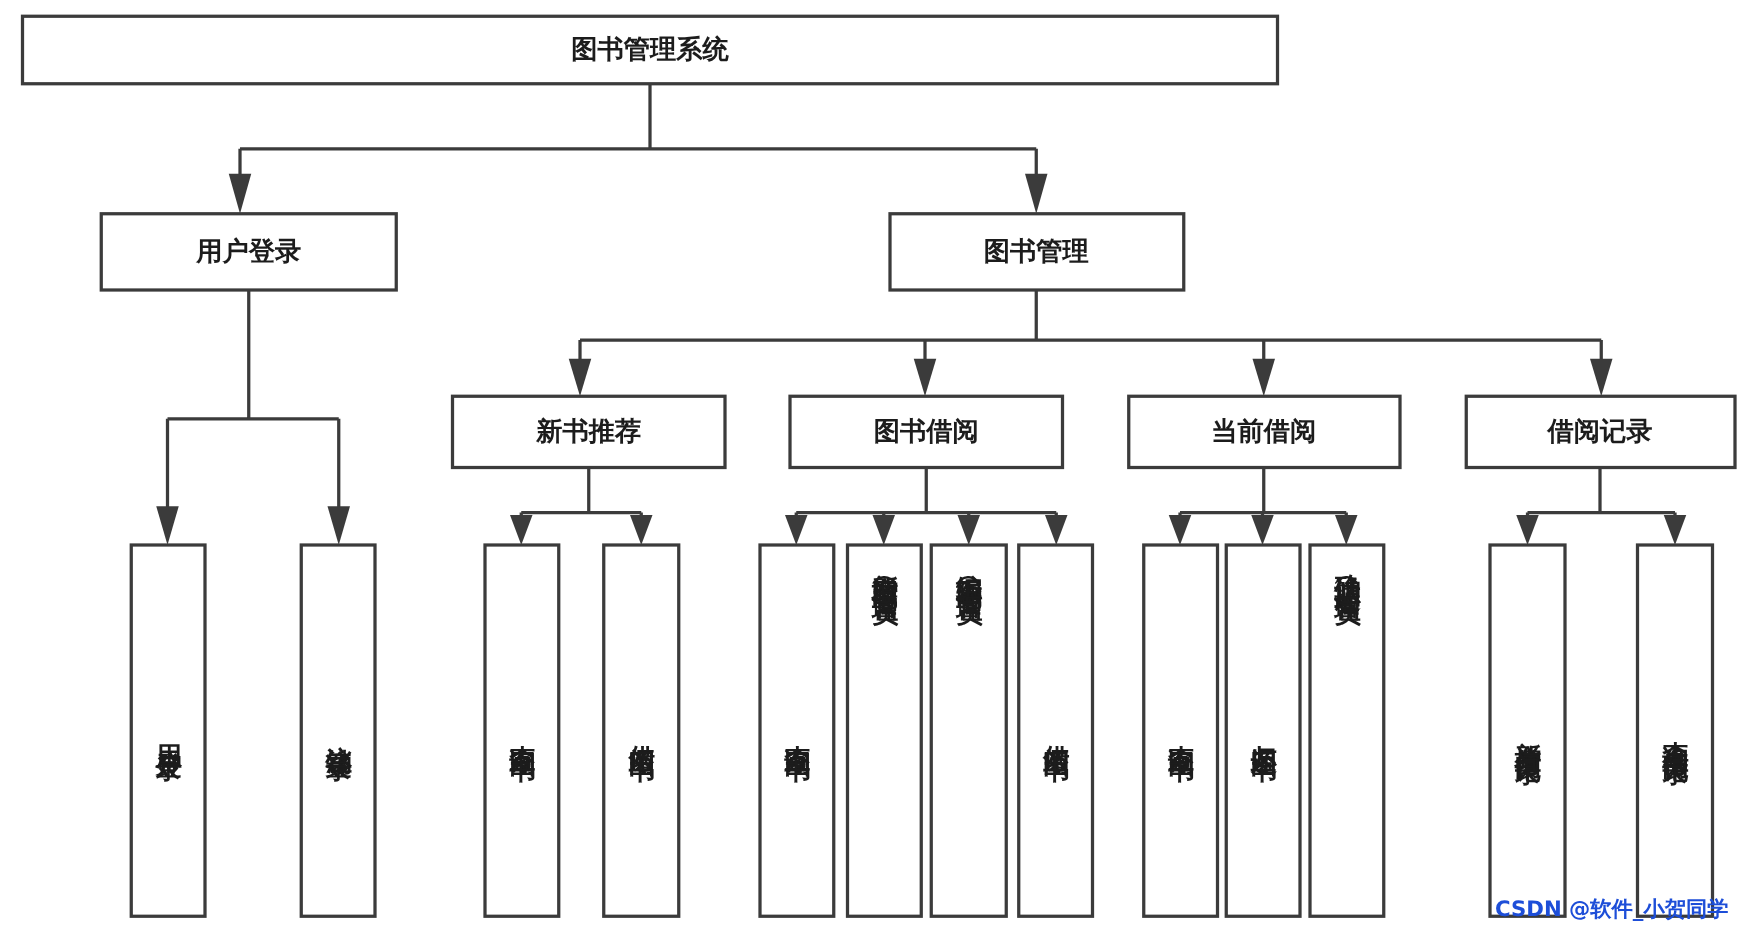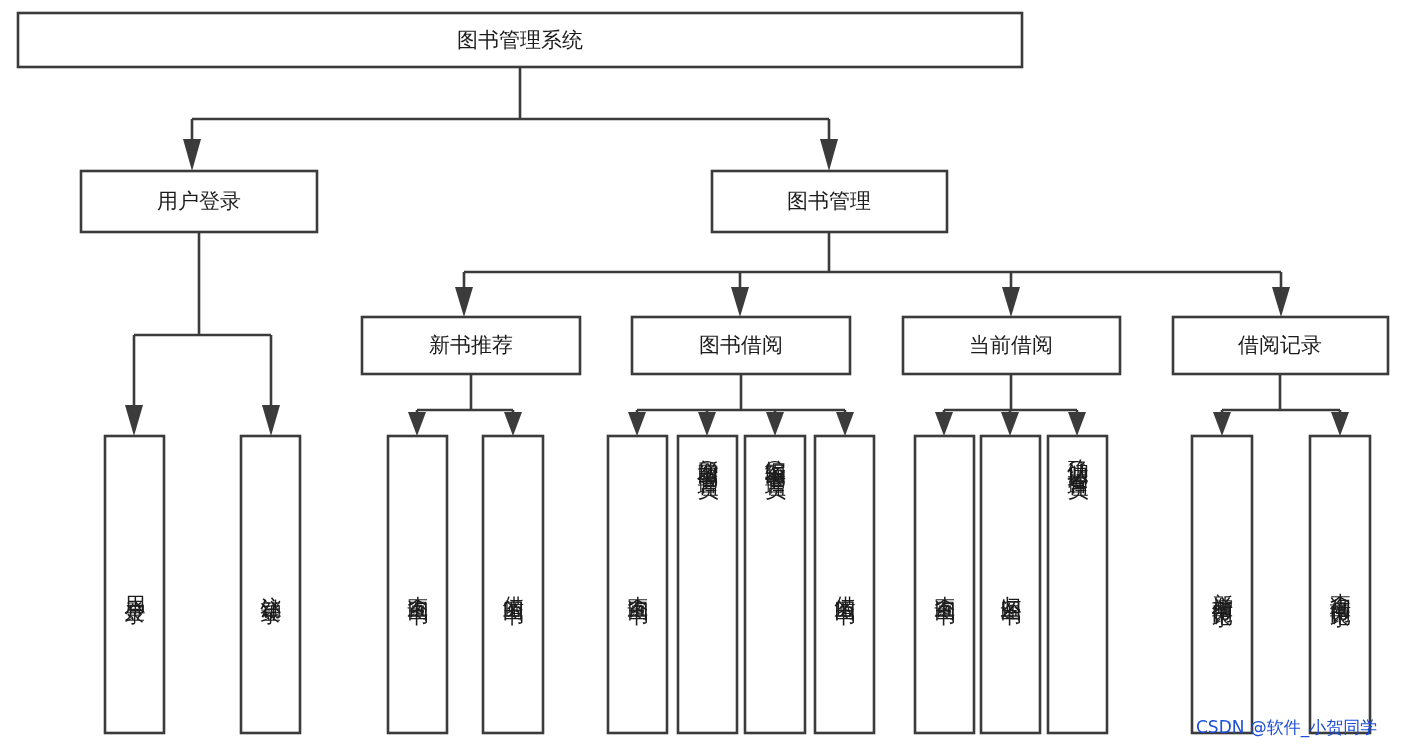--- a/index.html
+++ b/index.html
@@ -11,20 +11,21 @@
     width: 1405px;
     height: 747px;
     font-family: "DejaVu Sans", "Liberation Sans", sans-serif;
     overflow: hidden;
   }
   #diagram-root {
     position: relative;
     width: 1248px;
     height: 747px;
     background: #ffffff;
+    font-weight: bold;
   }
   svg.flow-canvas {
     position: absolute;
     left: 0;
     top: 0;
     width: 1405px;
     height: 747px;
     display: block;
   }
   .node-rect {

